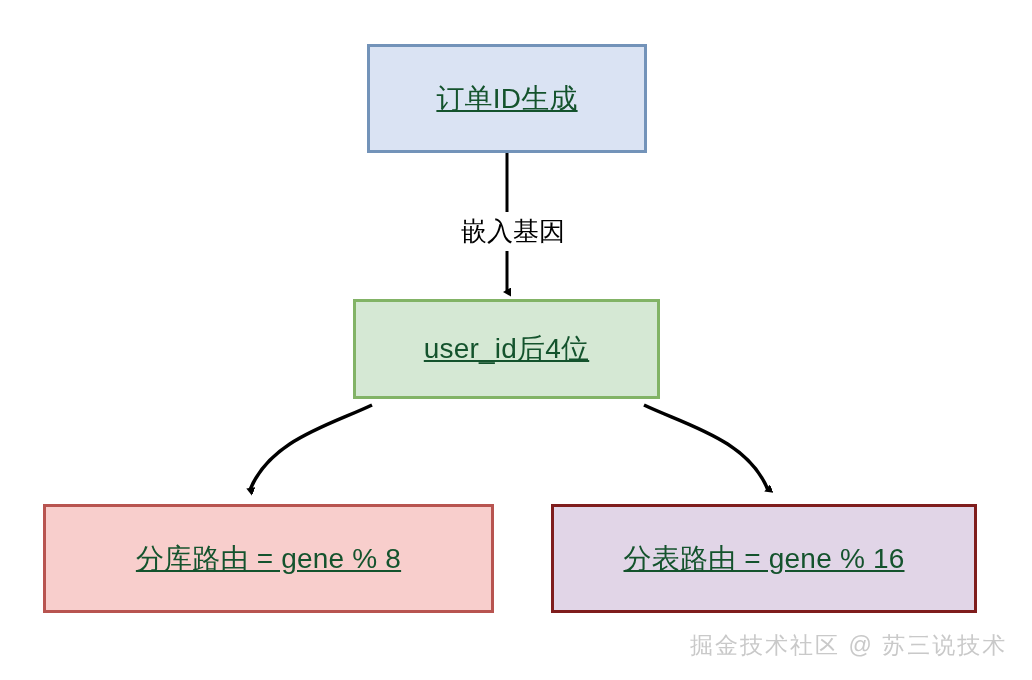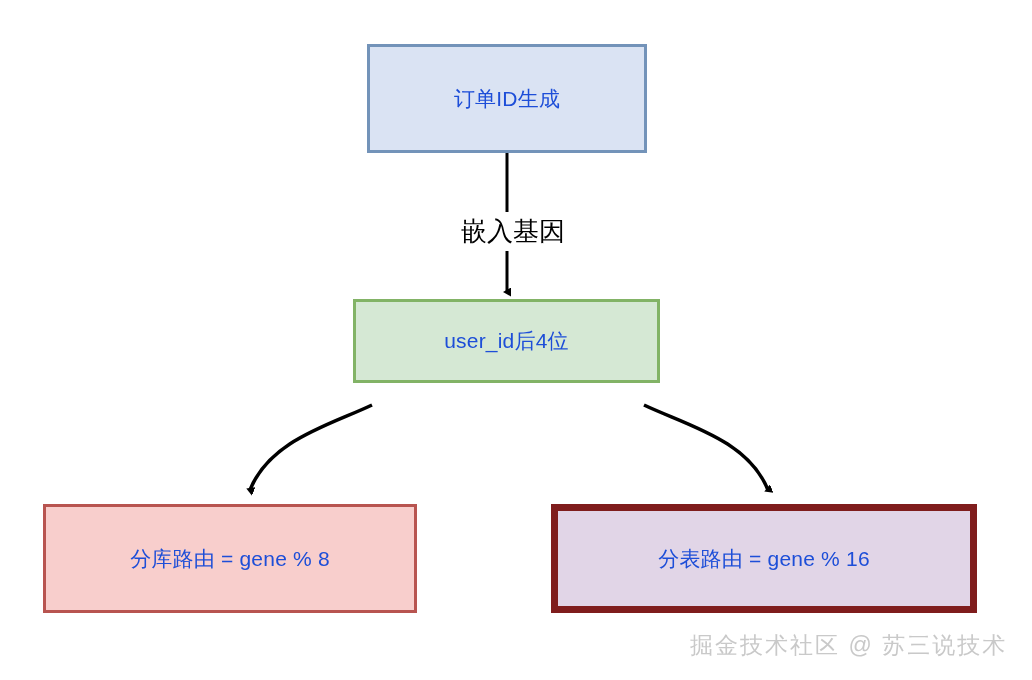--- a/index.html
+++ b/index.html
@@ -23,57 +23,58 @@
   }
   .node {
     position: absolute;
     box-sizing: border-box;
     display: flex;
     align-items: center;
     justify-content: center;
     text-align: center;
   }
   .node-label {
-    font-size: 21px;
-    color: #1d4ed8;
+    font-size: 28px;
+    color: #14532d;
     line-height: 1.2;
     letter-spacing: 0.2px;
     white-space: nowrap;
+    text-decoration: underline;
   }
   #node-order-id {
     left: 367px;
     top: 44px;
     width: 280px;
     height: 109px;
     background: #dae3f3;
     border: 3px solid #7393b9;
   }
   #node-user-gene {
     left: 353px;
     top: 299px;
     width: 307px;
-    height: 84px;
+    height: 100px;
     background: #d5e8d4;
     border: 3px solid #82b366;
   }
   #node-db-route {
     left: 43px;
     top: 504px;
-    width: 374px;
+    width: 451px;
     height: 109px;
     background: #f8cecc;
     border: 3px solid #b85450;
   }
   #node-table-route {
     left: 551px;
     top: 504px;
     width: 426px;
     height: 109px;
     background: #e1d5e7;
-    border: 7px solid #7f1d1d;
+    border: 3px solid #7f1d1d;
   }
   .edge-label {
     position: absolute;
     background: #ffffff;
     font-size: 26px;
     color: #000000;
     white-space: nowrap;
     padding: 2px 6px;
     text-align: center;
   }

